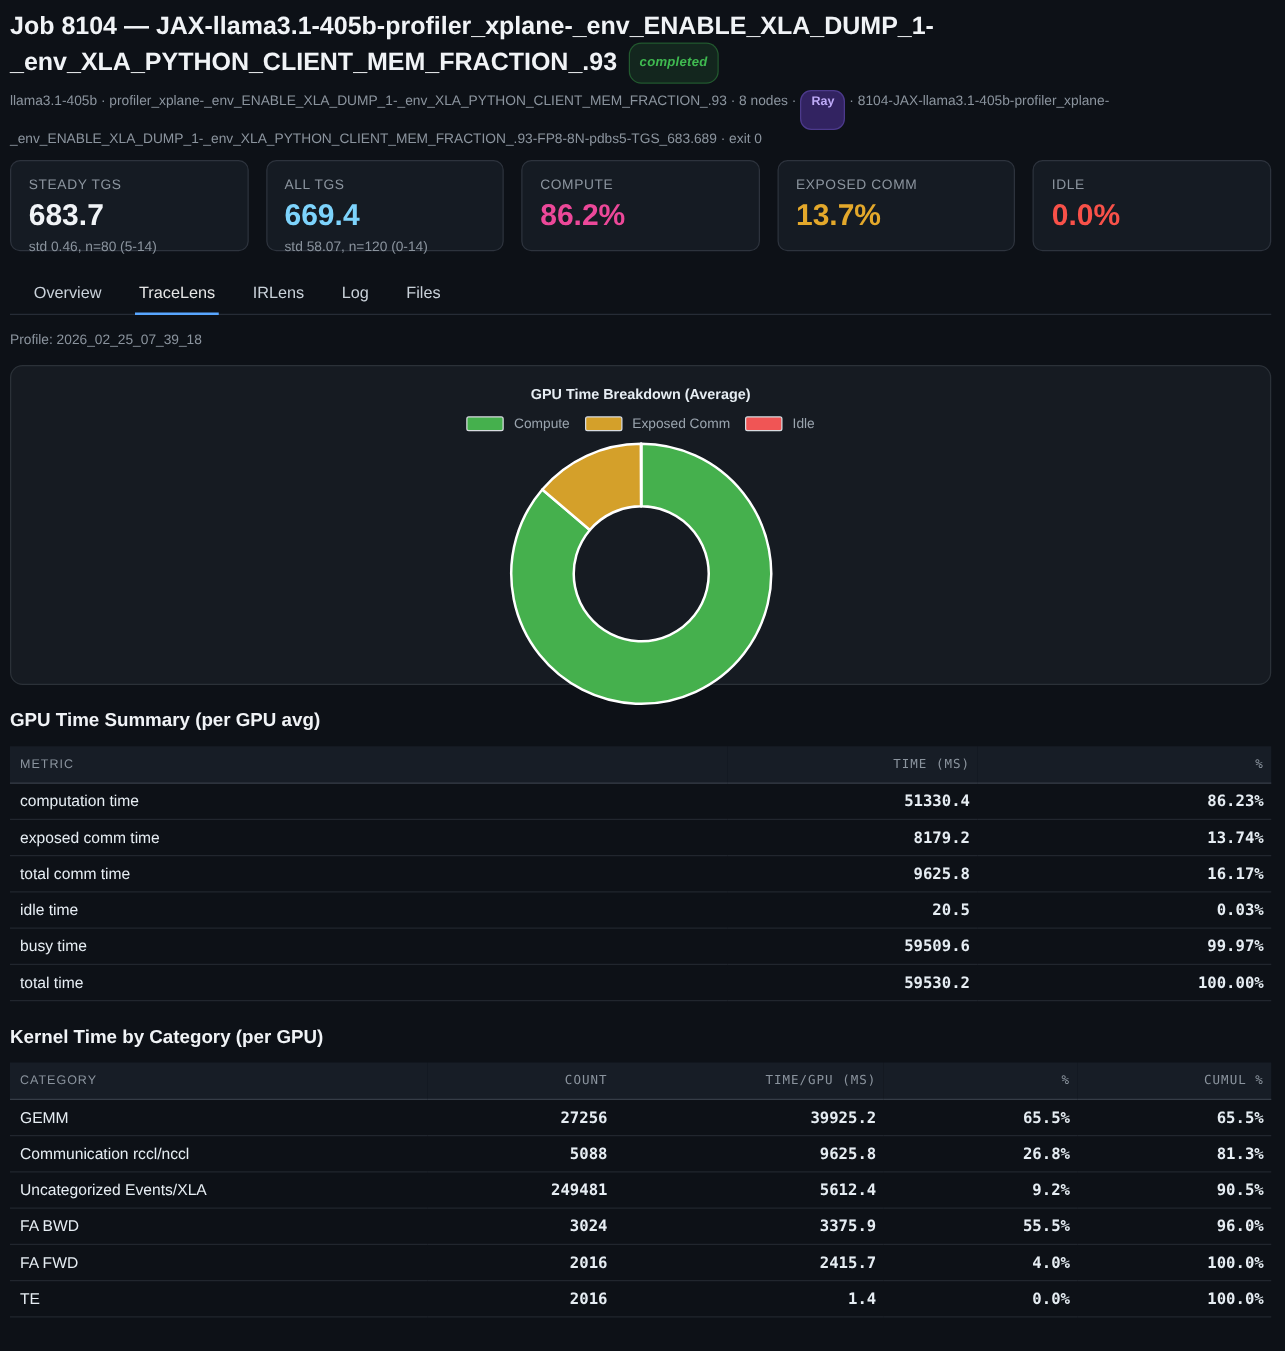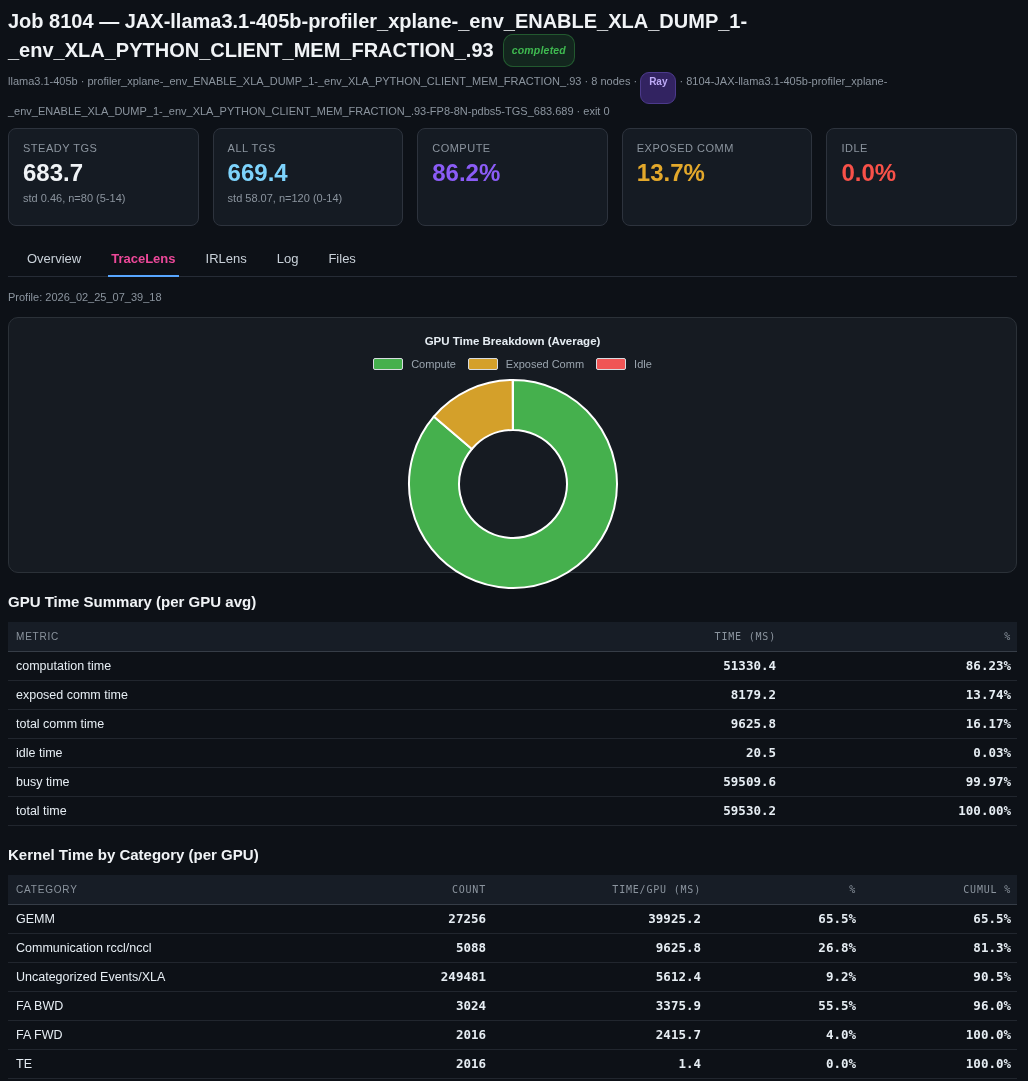--- a/index.html
+++ b/index.html
@@ -10,28 +10,28 @@
 
   h1 { margin:0; font-size:20px; line-height:26px; font-weight:700; color:#f0f3f6; }
   .badge-completed { display:inline-block; vertical-align:3px; margin-left:9px; font-size:10.5px;
     font-weight:600; color:#3fb950; background:rgba(63,185,80,0.13); border:1px solid rgba(63,185,80,0.35);
     border-radius:10px; padding:2px 8px 3px; letter-spacing:0.2px;font-style:italic; }
   .subtitle { margin:5px 0 0; font-size:11px; line-height:15px; color:#8b949e; }
   .badge-ray { display:inline-block; font-size:10px; font-weight:700; color:#beaaf7; background:#322361;
     border:1px solid #4c3a8c; border-radius:9px; padding:1px 8px 14px; margin:0 3px; }
 
   .cards { display:flex; gap:14px; margin-top:9px; }
-  .card { flex:1; background:#151b23; border:1px solid #2d333d; border-radius:8px; padding:13px 14px; height:98px; }
+  .card { flex:1; background:#151b23; border:1px solid #2d333d; border-radius:8px; padding:13px 14px; height:73px; }
   .card-label { font-size:11px; color:#8b949e; letter-spacing:0.5px; }
   .card-value { font-size:24px; line-height:28px; font-weight:700; margin-top:5px; color:#f0f3f6; }
   .card-note { font-size:11px; color:#8b949e; margin-top:5px; }
 
   .tabs { display:flex; gap:24px; margin-top:18px; border-bottom:1px solid #262c36; padding-left:16px; }
   .tab { font-size:13px; color:#c9d1d9; padding:7px 3px 9px; cursor:pointer; border-bottom:2px solid transparent; margin-bottom:-1px; }
-  .tab.active { color:#ec4899; border-bottom-color:#58a6ff;font-weight:bold; }
+  .tab.active { color:#e5e5e5; border-bottom-color:#58a6ff; }
 
   .profile-label { margin-top:14px; font-size:11px; color:#8b949e; }
 
   .chart-panel { margin-top:14px; background:#161b22; border:1px solid #2b3138; border-radius:10px;
     height:256px; padding-top:17px; text-align:center; }
   .chart-title { font-size:11.5px; font-weight:700; color:#e6edf3; }
   .legend { display:flex; justify-content:center; align-items:center; gap:12px; margin-top:11px; }
   .legend-item { display:flex; align-items:center; gap:8px; }
   .legend-swatch { width:30px; height:12px; border-radius:2px; border:1px solid #d7dbe0; }
   .legend-label { font-size:11px; color:#9aa4ae; }
@@ -64,21 +64,21 @@
         <div class="card-value" style="color: rgb(240, 243, 246);">683.7</div>
         <div class="card-note">std 0.46, n=80 (5-14)</div>
       </div>
       <div class="card">
         <div class="card-label">ALL TGS</div>
         <div class="card-value" style="color: #7dd3fc;">669.4</div>
         <div class="card-note">std 58.07, n=120 (0-14)</div>
       </div>
       <div class="card">
         <div class="card-label">COMPUTE</div>
-        <div class="card-value" style="color: #8b5cf6;">86.2%</div>
+        <div class="card-value" style="color: #ec4899;">86.2%</div>
       </div>
       <div class="card">
         <div class="card-label">EXPOSED COMM</div>
         <div class="card-value" style="color: rgb(227, 168, 43);">13.7%</div>
       </div>
       <div class="card">
         <div class="card-label">IDLE</div>
         <div class="card-value" style="color: rgb(248, 81, 73);">0.0%</div>
       </div>
     </div>

